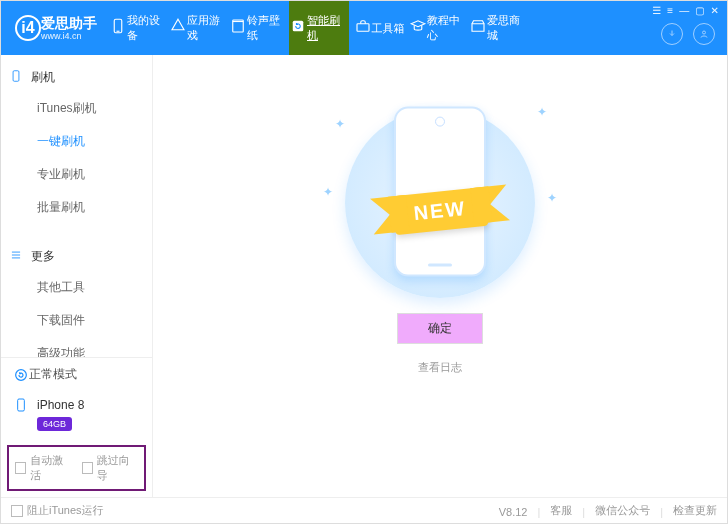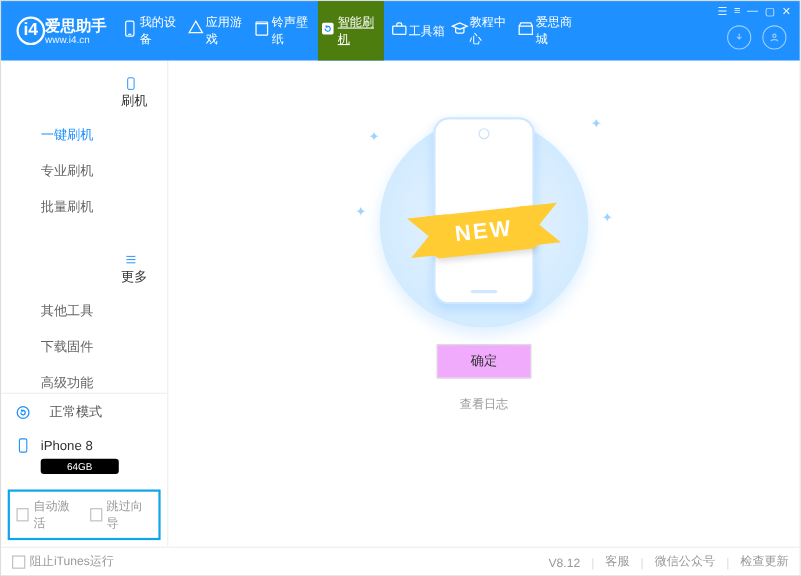--- a/index.html
+++ b/index.html
@@ -21,39 +21,39 @@
   .winctrl { position:absolute; right:8px; top:4px; display:flex; gap:6px; font-size:10px; }
   .winctrl span { cursor:pointer; opacity:.9; }
   .topright { position:absolute; right:12px; top:22px; display:flex; gap:10px; }
   .cir { width:22px; height:22px; border:1.5px solid #9ecfff; border-radius:50%; display:flex; align-items:center; justify-content:center; cursor:pointer; }
   .cir svg { width:12px; height:12px; stroke:#9ecfff; fill:none; stroke-width:2; }
 
   
   .body { flex:1; display:flex; min-height:0; }
   .sidebar { width:152px; border-right:1px solid #eee; display:flex; flex-direction:column; font-size:12px; color:#555; }
   .sb-scroll { flex:1; overflow:hidden; padding-top:8px; }
-  .sb-sec { display:flex; align-items:flex-end; padding:6px 18px; font-size:12px; color:#333; font-weight:500;flex-direction:column; }
+  .sb-sec { display:flex; align-items:flex-start; padding:6px 8px; font-size:12px; color:#333; font-weight:500; }
   .sb-sec .seicon { width:14px; height:14px; margin-right:8px; display:flex; align-items:center; justify-content:center; }
   .sb-sec .seicon svg { stroke:#1e90ff; fill:none; stroke-width:1.5; width:14px; height:14px; }
   .sb-more .seicon { color:#888; }
   .sb-item { padding:8px 14px 8px 36px; cursor:pointer; font-size:12px; color:#666; }
   .sb-item.active { color:#1e90ff; }
 
   .sb-bottom { border-top:1px solid #eee; }
-  .sb-mode { display:flex; align-items:center; padding:8px 12px; gap:16px; }
+  .sb-mode { display:flex; align-items:center; padding:8px 12px; gap:0; }
   .sb-mode .micon { width:16px; height:16px; }
   .sb-mode .micon svg { width:16px; height:16px; }
   .sb-dev { padding:6px 12px 10px 12px; }
   .sb-dev-row { display:flex; align-items:center; gap:8px; }
   .sb-dev .dicon { width:16px; height:16px; }
   .sb-dev .dicon svg { width:16px; height:16px; stroke:#1e90ff; fill:none; stroke-width:1.5; }
   .sb-dev-name { color:#333; font-size:12px; }
-  .sb-cap { display:inline-block; background:#000000; color:#fff; font-size:9px; padding:2px 24px; border-radius:3px; margin:4px 12px 0 24px; }
-
-  .sb-checks { border:2px solid #0ea5e9; margin:4px 6px 6px 6px; padding:6px 6px; display:flex; gap:10px; }
+  .sb-cap { display:inline-block; background:#6d28d9; color:#fff; font-size:9px; padding:2px 6px; border-radius:3px; margin:4px 12px 0 24px; }
+
+  .sb-checks { border:2px solid #701a75; margin:4px 6px 6px 6px; padding:6px 6px; display:flex; gap:10px; }
   .sb-check { display:flex; align-items:center; gap:4px; font-size:11px; color:#999; cursor:pointer; }
   .cbox { width:12px; height:12px; border:1px solid #bbb; background:#fff; display:inline-block; }
 
   
   .main { flex:1; display:flex; flex-direction:column; align-items:center; justify-content:flex-start; padding-top:40px; }
   .illus { width:230px; height:200px; position:relative; }
   .ring { position:absolute; left:50%; top:54%; transform:translate(-50%,-50%); width:190px; height:190px; border-radius:50%; background:radial-gradient(circle,#eaf5ff 0%,#d3ebff 70%,#c7e4ff 100%); box-shadow:0 6px 14px rgba(30,144,255,.15); }
   .spark { position:absolute; color:#9ed3ff; font-size:12px; }
   .s1{left:10px;top:22px} .s2{right:8px;top:10px} .s3{left:-2px;top:90px} .s4{right:-2px;top:96px}
   .phone { position:absolute; left:50%; top:50%; transform:translate(-50%,-52%); width:92px; height:170px; background:#fff; border:2px solid #d0e7ff; border-radius:14px; box-shadow:0 4px 10px rgba(30,144,255,.2); }
@@ -178,20 +178,21 @@
     <div class="sidebar">
       <div class="sb-scroll">
         <div class="sb-sec">
           <span class="seicon">
               <svg viewBox="0 0 24 24">
                 <rect x="7" y="3" width="10" height="18" rx="2"></rect>
               </svg>
             </span>
           <span>刷机</span>
         </div>
+        <div class="sb-item">iTunes刷机</div>
         <div class="sb-item active">一键刷机</div>
         <div class="sb-item">专业刷机</div>
         <div class="sb-item">批量刷机</div>
 
         <div class="sb-sec sb-more" style="margin-top:18px">
           <span class="seicon">
               <svg viewBox="0 0 24 24" stroke="#999">
                 <line x1="5" y1="7" x2="19" y2="7"></line>
                 <line x1="5" y1="12" x2="19" y2="12"></line>
                 <line x1="5" y1="17" x2="19" y2="17"></line>

